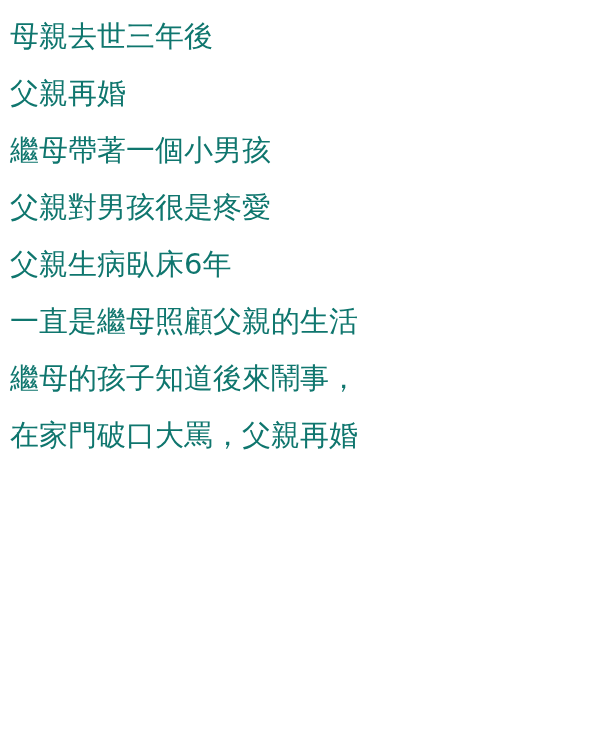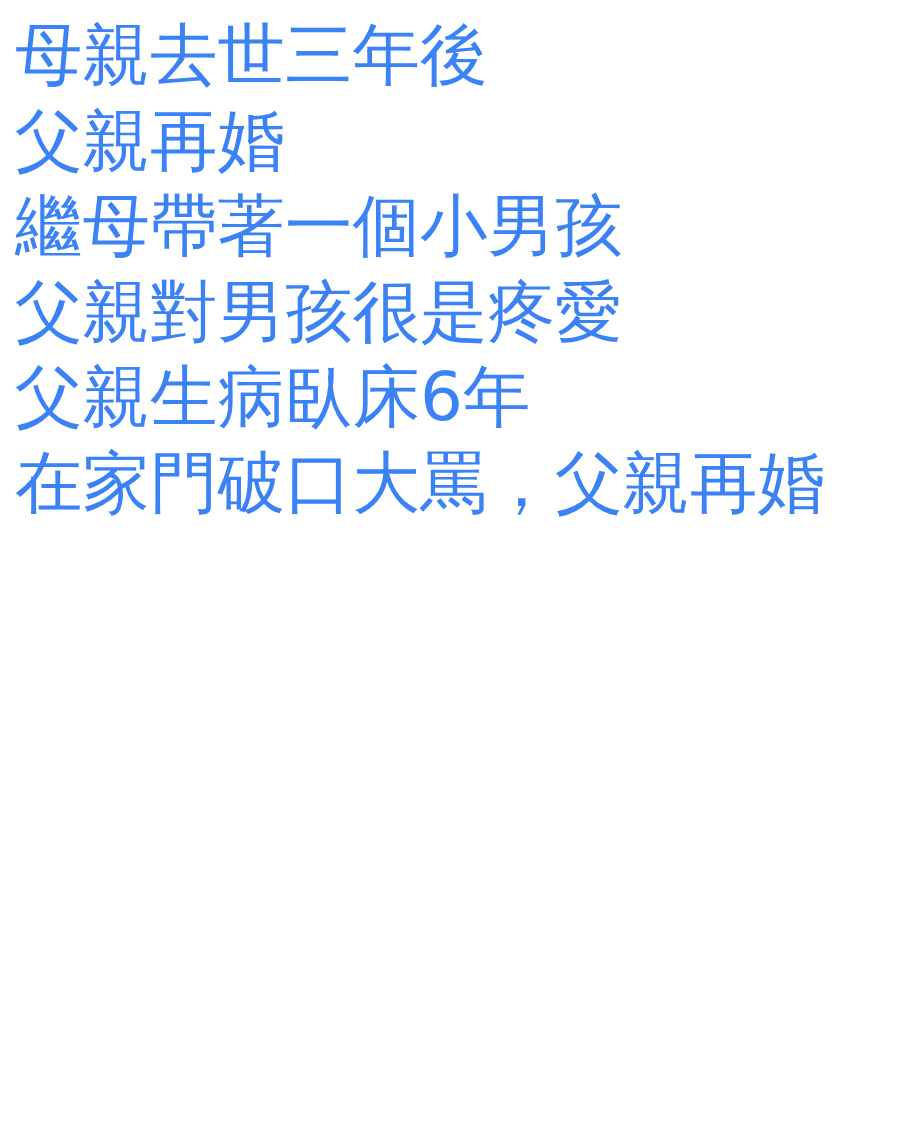--- a/index.html
+++ b/index.html
@@ -11,31 +11,33 @@
     width: 600px;
     height: 750px;
     overflow: hidden;
     font-family: "DejaVu Sans", "Liberation Sans", sans-serif;
   }
   #text-block {
     padding: 8px 0 0 10px;
     box-sizing: border-box;
   }
   .line {
-    font-size: 45px;
+    font-size: 29px;
     line-height: 57px;
-    color: #3b82f6;
+    color: #0f766e;
     white-space: nowrap;
     letter-spacing: 0px;
     font-weight: 400;
   }
 </style>
 </head>
 <body>
 
 <div id="text-block">
   <div class="line">母親去世三年後</div>
   <div class="line">父親再婚</div>
   <div class="line">繼母帶著一個小男孩</div>
   <div class="line">父親對男孩很是疼愛</div>
   <div class="line">父親生病臥床6年</div>
+  <div class="line">一直是繼母照顧父親的生活</div>
+  <div class="line">繼母的孩子知道後來鬧事，</div>
   <div class="line">在家門破口大罵，父親再婚</div>
 </div>
 
 </body></html>

